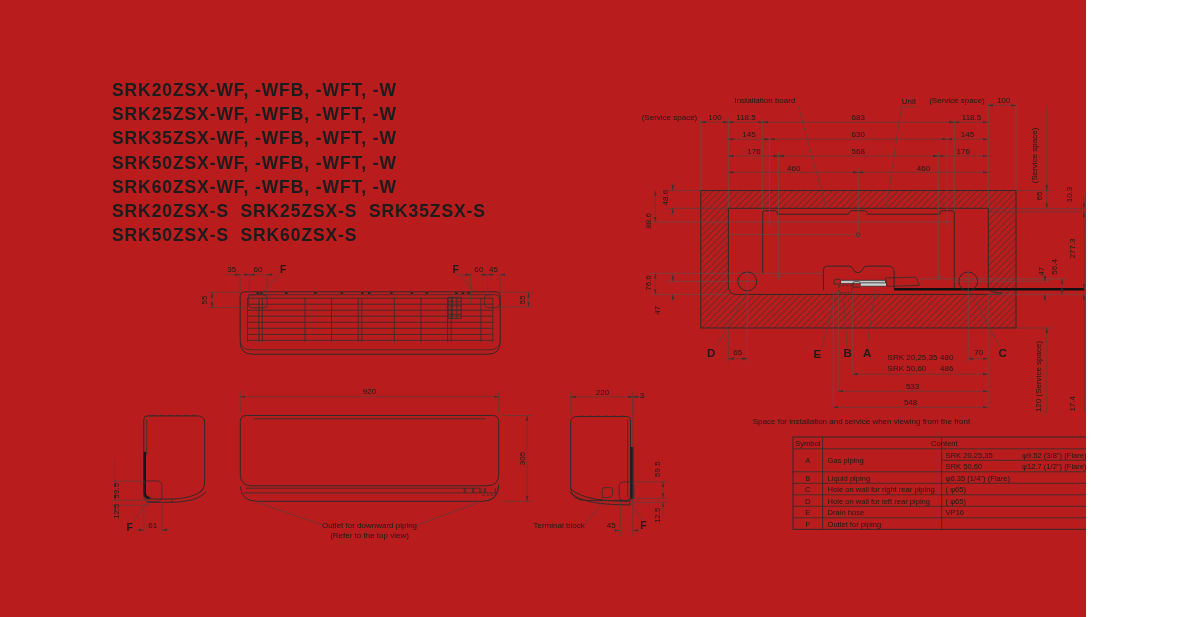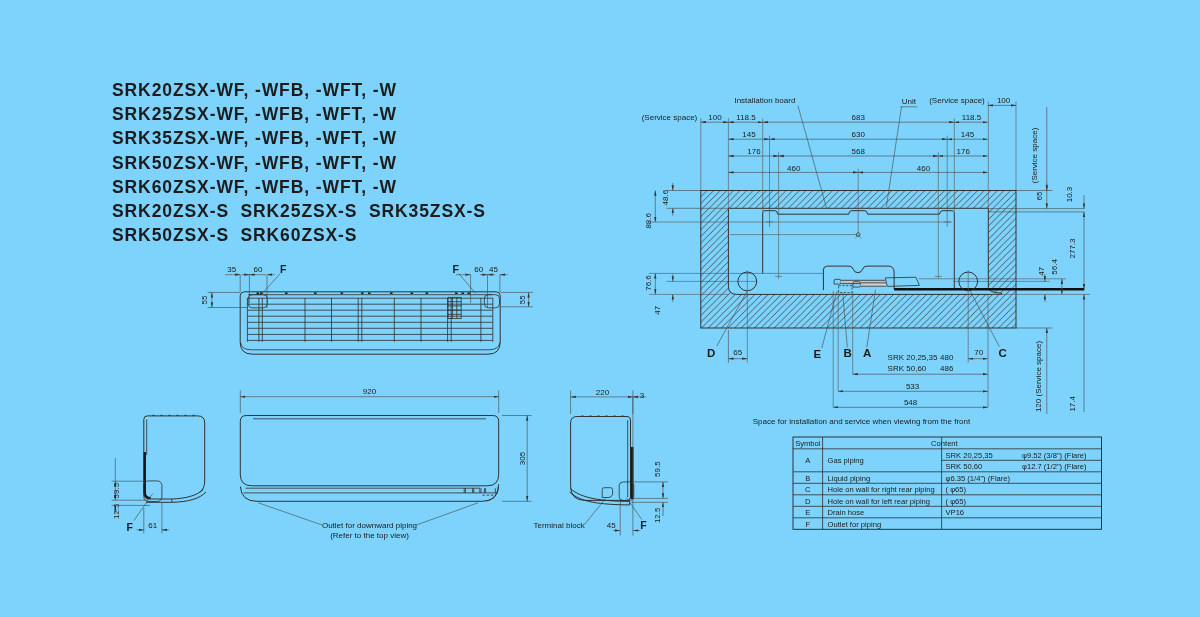--- a/index.html
+++ b/index.html
@@ -1,16 +1,16 @@
 <!DOCTYPE html>
 <html><head>
 <meta charset="utf-8">
 <style>
   html,body{margin:0;padding:0;background:#fff;}
-  #page{width:1200px;height:617px;position:relative;overflow:hidden;background:#7dd3fc;text-decoration:underline;}
+  #page{width:1086px;height:617px;position:relative;overflow:hidden;background:#b91c1c;text-decoration:underline;}
   svg text{font-family:"Liberation Sans",sans-serif;fill:#1c1c1c;}
   .d{font-size:8px;}
   .d7{font-size:7.6px;}
   .b{font-weight:bold;font-size:11.5px;}
   .b2{font-weight:bold;font-size:10.5px;}
   .m{font-weight:bold;font-size:17.5px;letter-spacing:0.9px;}
   .ln{stroke:#2a2a2a;stroke-width:0.95;fill:none;}
   .l2{stroke:#2e2e2e;stroke-width:0.8;fill:none;}
   .lt{stroke:#555;stroke-width:0.6;fill:none;}
   .dm{stroke:#444;stroke-width:0.6;fill:none;}

